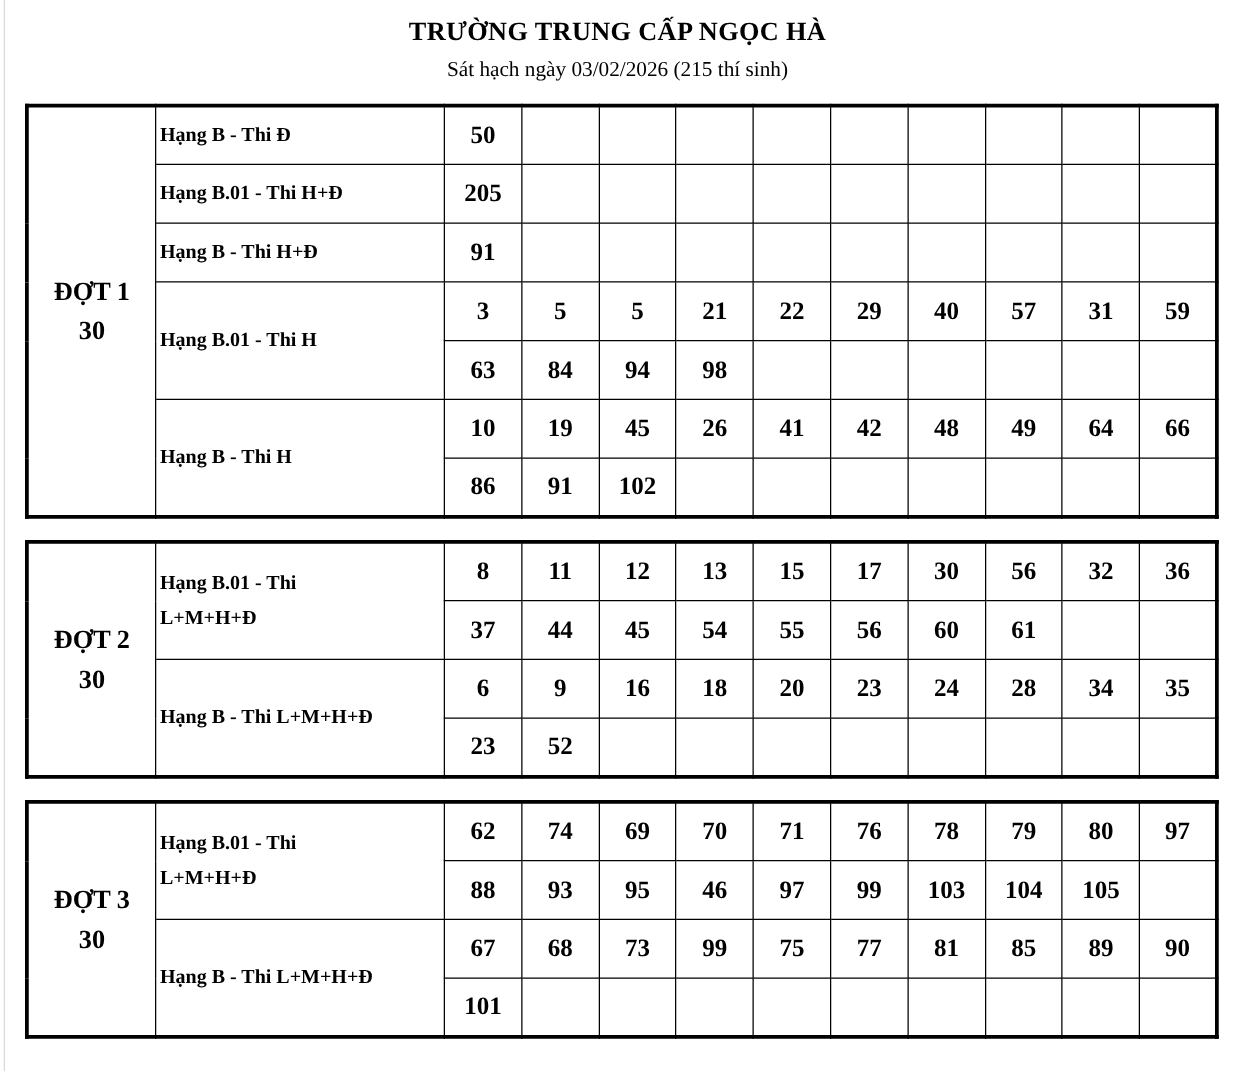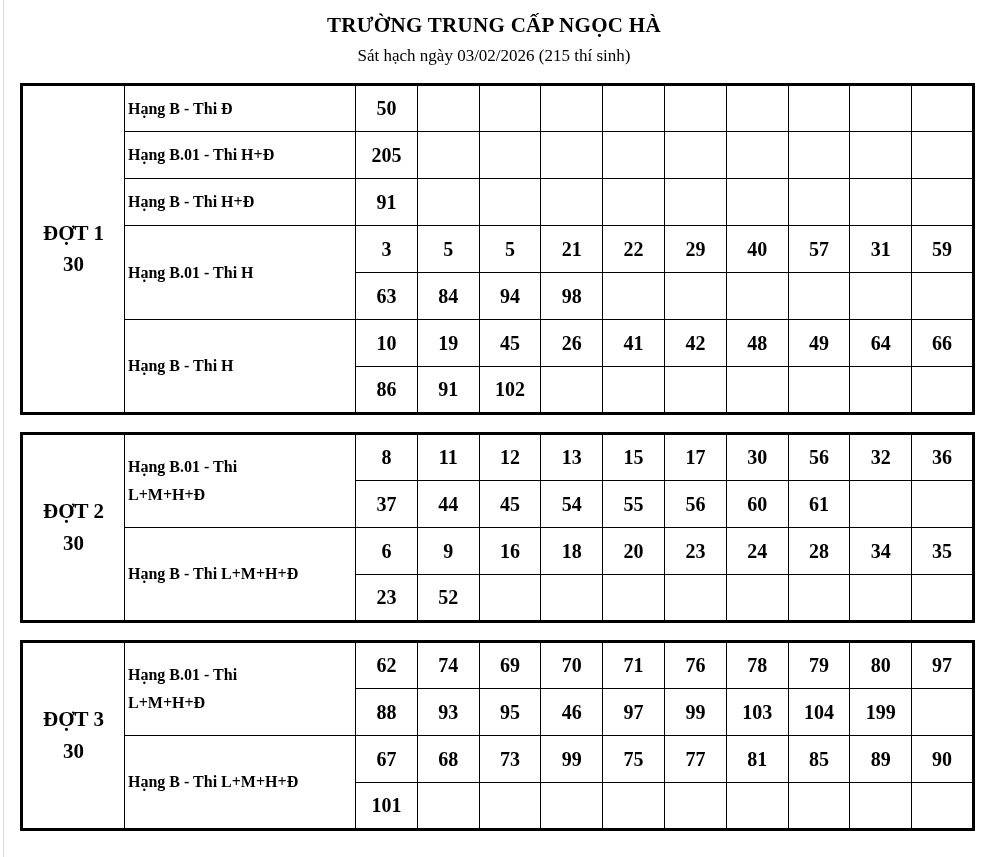--- a/index.html
+++ b/index.html
@@ -311,21 +311,21 @@
         </tr>
         <tr>
           <td class="num-cell">88</td>
           <td class="num-cell">93</td>
           <td class="num-cell">95</td>
           <td class="num-cell">46</td>
           <td class="num-cell">97</td>
           <td class="num-cell">99</td>
           <td class="num-cell">103</td>
           <td class="num-cell">104</td>
-          <td class="num-cell">199</td>
+          <td class="num-cell">105</td>
           <td class="num-cell"></td>
         </tr>
         <tr>
           <td class="label-cell" rowspan="2">
             <div>Hạng B - Thi L+M+H+Đ</div>
           </td>
           <td class="num-cell">67</td>
           <td class="num-cell">68</td>
           <td class="num-cell">73</td>
           <td class="num-cell">99</td>

